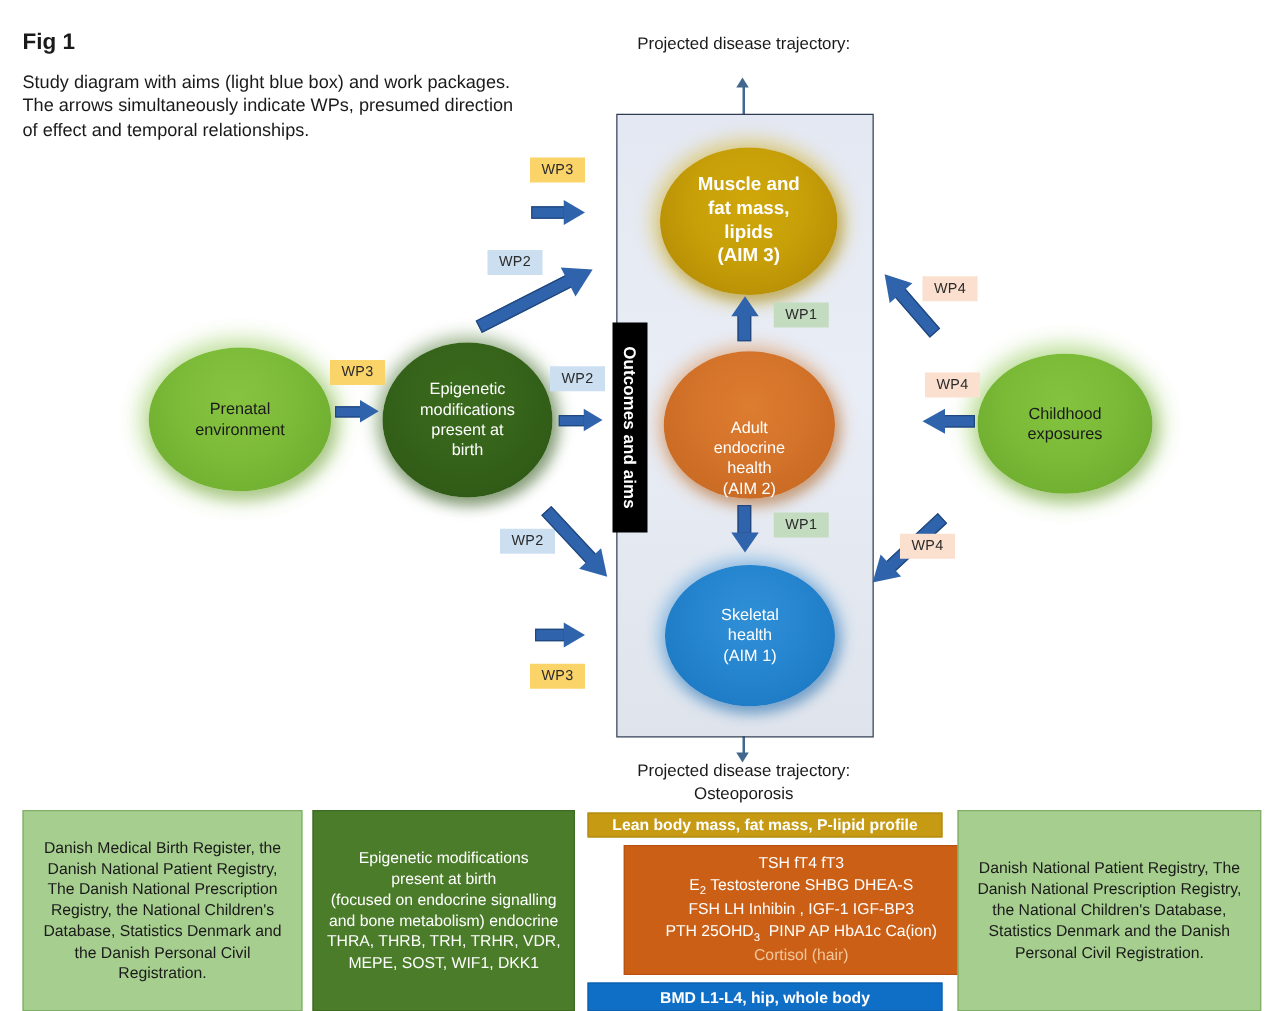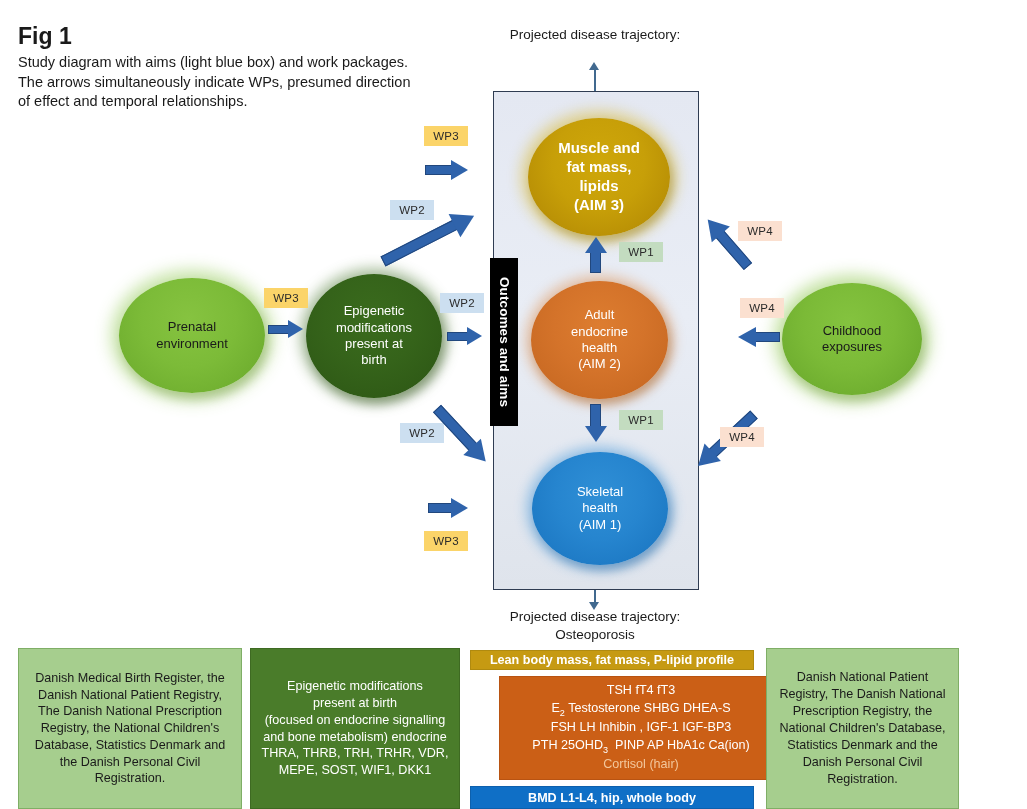--- a/index.html
+++ b/index.html
@@ -5,21 +5,21 @@
   html,body{margin:0;padding:0;background:#ffffff;}
   body{
     font-family:"Liberation Sans", sans-serif;
     width:1027px;height:809px;position:relative;overflow:hidden;
     color:#1a1a1a;
   }
   .stage{position:absolute;left:0;top:0;width:1027px;height:809px;}
 
   
   #caption{position:absolute;left:18px;top:22px;width:400px;}
-  #caption .figno{font-size:23px;font-weight:bold;line-height:1.25;margin-bottom:2px;}
+  #caption .figno{font-size:18px;font-weight:bold;line-height:1.25;margin-bottom:12px;}
   #caption .captxt{font-size:14.5px;line-height:1.37;}
 
   
   .trajectory{position:absolute;text-align:center;font-size:13.5px;line-height:1.35;width:420px;}
   #traj-top{left:385px;top:26px;}
   #traj-bottom{left:385px;top:608px;}
 
   
   .vline{position:absolute;background:#41698f;width:1.6px;}
   .vhead{position:absolute;width:0;height:0;}
@@ -53,21 +53,21 @@
   #e-muscle{
     left:528px;top:118px;width:142px;height:118px;
     background:radial-gradient(circle at 50% 38%, #cfa70a 0%, #c79f08 45%, #b88f05 78%, #a98104 100%);
     box-shadow:0 0 14px 7px rgba(214,177,20,.45), 3px 5px 9px rgba(90,70,0,.35);
     color:#ffffff;font-size:15px;font-weight:bold;
   }
   #e-adult{
     left:531px;top:281px;width:137px;height:118px;
     background:radial-gradient(circle at 50% 38%, #dd7d30 0%, #d4732a 45%, #c96a23 80%, #bb5f1d 100%);
     box-shadow:0 0 12px 6px rgba(221,125,48,.38), 3px 5px 9px rgba(100,50,0,.3);
-    color:#ffffff;font-size:13px;
+    color:#ffffff;font-size:13px;align-items:flex-end;
   }
   #e-skeletal{
     left:532px;top:452px;width:136px;height:113px;
     background:radial-gradient(circle at 50% 38%, #2f8fd6 0%, #2685cf 45%, #1d79c4 80%, #176cb3 100%);
     box-shadow:0 0 12px 6px rgba(45,140,215,.40), 3px 5px 9px rgba(10,50,100,.3);
     color:#ffffff;font-size:13px;
   }
   #e-prenatal{
     left:119px;top:278px;width:146px;height:115px;
     background:radial-gradient(circle at 48% 36%, #86c340 0%, #7cbb38 45%, #6fae2f 80%, #63a128 100%);
@@ -129,21 +129,21 @@
     background:#cb5f16;border:1px solid #b85312;color:#ffffff;
     font-size:12.6px;line-height:1.42;padding:2px 4px;margin-left:29px;
   }
   #b-horm .cort{color:#f3c79c;}
   #b-bmd{
     left:470px;top:786px;width:284px;height:23px;
     background:#0f6fc6;border:1px solid #0d60ad;color:#ffffff;
     font-size:12.6px;font-weight:bold;
   }
   #b-right{
-    left:766px;top:648px;width:193px;height:161px;
+    left:766px;top:648px;width:243px;height:161px;
     background:#a6ce8e;border:1px solid #7fae66;color:#1a1a1a;
     font-size:12.6px;line-height:1.36;padding:4px 10px;
   }
   sub{font-size:.72em;}
 </style>
 </head>
 <body>
 
 <div class="stage">
 

